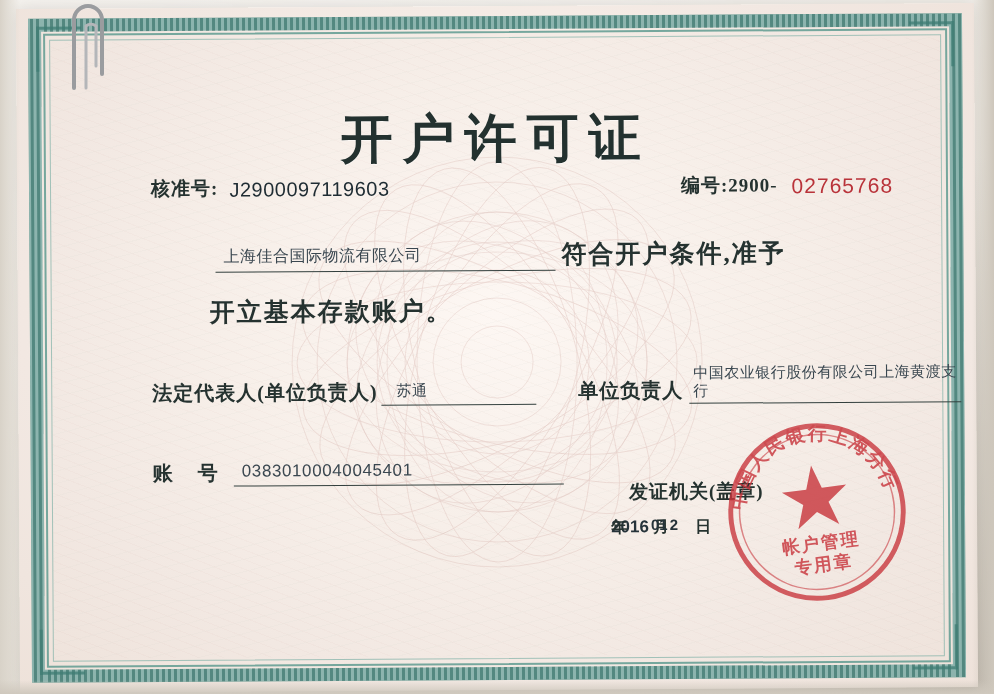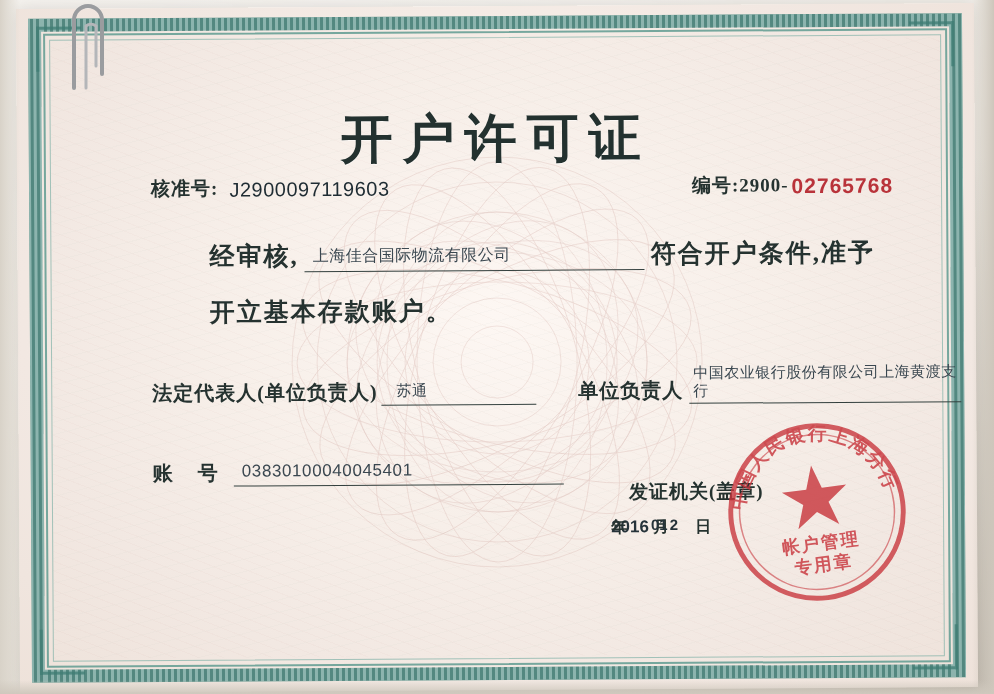--- a/index.html
+++ b/index.html
@@ -158,22 +158,22 @@
   #row-approval .val { font-size: 20px; margin-left: 11px; letter-spacing: .5px; color: #1f2c33; }
 
   
   #row-serial { right: 30px; top: 118px; font-size: 19px; }
   #row-serial .lbl { font-size: 19px; letter-spacing: 1px; }
   #row-serial .num {
     font-family: "Liberation Sans", sans-serif;
     font-size: 21px;
     color: #b9333a;
     letter-spacing: 1px;
-    margin-left: 3px;
-    font-weight: 700;
+    margin-left: 14px;
+    font-weight: 400;
     text-align: right;
   }
 
   
   #row-body1 { left: 140px; top: 182px; }
   #row-body1 .lbl { font-size: 25px; letter-spacing: 2px; }
   .fill {
     position: relative;
     border-bottom: 1.5px solid #33403e;
     min-width: 20px;
@@ -341,21 +341,20 @@
         <span class="lbl">核准号:</span>
         <span class="val">J2900097119603</span>
       </div>
 
       <div class="row" id="row-serial">
         <span class="lbl">编号:2900-</span>
         <span class="num">02765768</span>
       </div>
 
       <div class="row" id="row-body1">
-        <span class="lbl">经审核,</span>
         <span class="fill" id="fill-company">
           <span class="handwrite">上海佳合国际物流有限公司</span>
         </span>
         <span class="lbl">符合开户条件,准予</span>
       </div>
 
       <div class="row" id="row-body2">
         <span class="lbl">开立基本存款账户。</span>
       </div>
 

